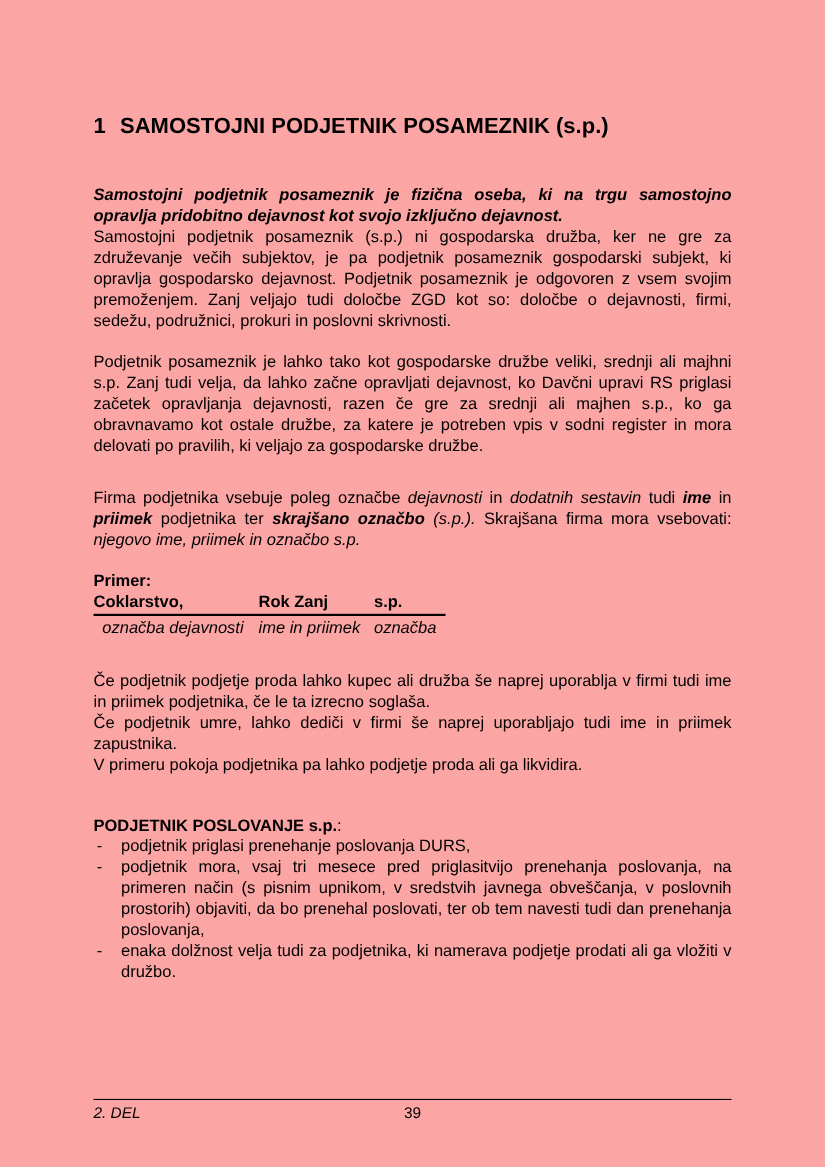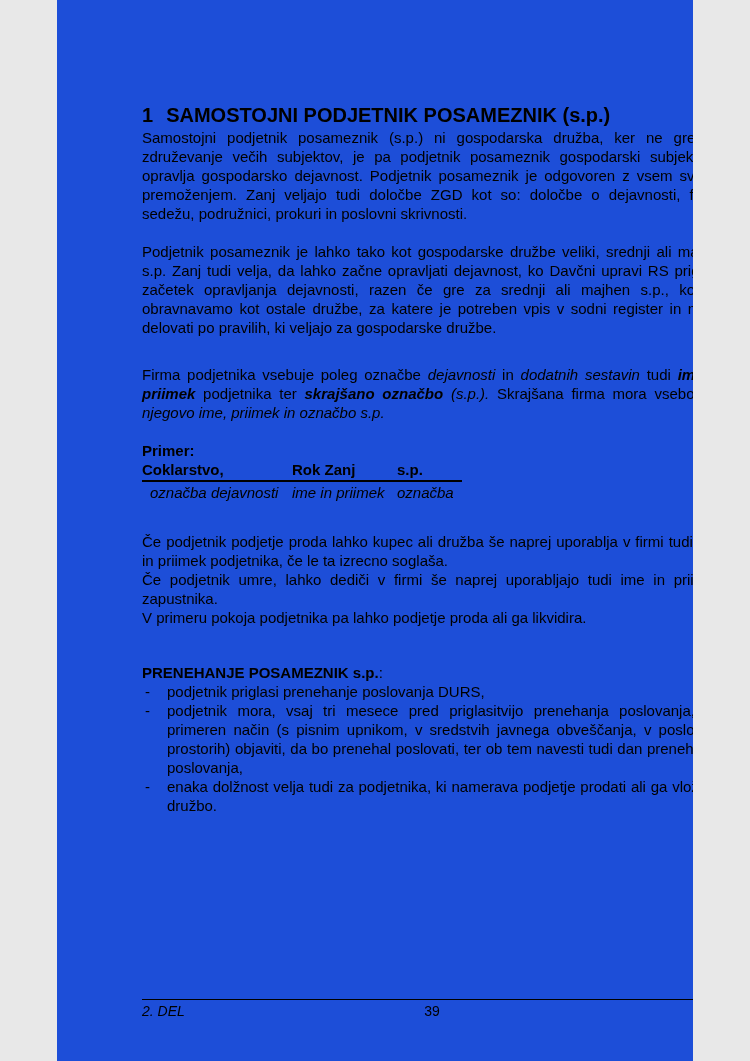--- a/index.html
+++ b/index.html
@@ -1,21 +1,21 @@
 <!DOCTYPE html>
 <html><head>
 <meta charset="utf-8">
 <style>
   html, body { margin: 0; padding: 0; background: #e8e8e8; }
   .page {
     position: relative;
-    width: 636px;
+    width: 750px;
     height: 1061px;
     margin: 0 auto;
-    background: #1d4ed8;
+    background: #fca5a5;
     font-family: "Liberation Sans", "DejaVu Sans", sans-serif;
     color: #000000;
     overflow: hidden;
   }
   .content {
     position: absolute;
     left: 85px;
     top: 0;
     width: 580px;
   }
@@ -77,20 +77,21 @@
   }
 </style>
 </head>
 <body>
 
 <div class="page">
   <div class="content">
 
     <h1 class="doc-title"><span class="num">1</span><span>SAMOSTOJNI PODJETNIK POSAMEZNIK (s.p.)</span></h1>
 
+    <p class="lead">Samostojni podjetnik posameznik je fizična oseba, ki na trgu samostojno opravlja pridobitno dejavnost kot svojo izključno dejavnost.</p>
 
     <p>Samostojni podjetnik posameznik (s.p.) ni gospodarska družba, ker ne gre za združevanje večih subjektov, je pa podjetnik posameznik gospodarski subjekt, ki opravlja gospodarsko dejavnost. Podjetnik posameznik je odgovoren z vsem svojim premoženjem. Zanj veljajo tudi določbe ZGD kot so: določbe o dejavnosti, firmi, sedežu, podružnici, prokuri in poslovni skrivnosti.</p>
 
     <p class="mt-blank">Podjetnik posameznik je lahko tako kot gospodarske družbe veliki, srednji ali majhni s.p. Zanj tudi velja, da lahko začne opravljati dejavnost, ko Davčni upravi RS priglasi začetek opravljanja dejavnosti, razen če gre za srednji ali majhen s.p., ko ga obravnavamo kot ostale družbe, za katere je potreben vpis v sodni register in mora delovati po pravilih, ki veljajo za gospodarske družbe.</p>
 
     <p class="para-firm"><span>Firma podjetnika vsebuje poleg označbe </span><span class="it">dejavnosti</span><span> in </span><span class="it">dodatnih sestavin</span><span> tudi </span><span class="bi">ime</span><span> in </span><span class="bi">priimek</span><span> podjetnika ter </span><span class="bi">skrajšano označbo</span><span class="it"> (s.p.).</span><span>  Skrajšana firma mora vsebovati: </span><span class="it">njegovo ime, priimek in označbo s.p.</span></p>
 
     <div class="primer-block">
       <p class="primer-label">Primer:</p>
       <div class="example">
@@ -107,21 +108,21 @@
       </div>
     </div>
 
 
     <div class="para-sale">
       <p>Če podjetnik podjetje proda lahko kupec ali družba še naprej uporablja v firmi tudi ime in priimek podjetnika, če le ta izrecno soglaša.</p>
       <p>Če podjetnik umre, lahko dediči v firmi še naprej uporabljajo tudi ime in priimek zapustnika.</p>
       <p>V primeru pokoja podjetnika pa lahko podjetje proda ali ga likvidira.</p>
     </div>
 
-    <p class="sec-heading"><span class="b">PRENEHANJE POSAMEZNIK s.p.</span><span>:</span></p>
+    <p class="sec-heading"><span class="b">PODJETNIK POSLOVANJE s.p.</span><span>:</span></p>
 
     <ul class="dash">
       <li><span class="dash-mark">-</span><span>podjetnik priglasi prenehanje poslovanja DURS,</span></li>
       <li><span class="dash-mark">-</span><span>podjetnik mora, vsaj tri mesece pred priglasitvijo prenehanja poslovanja, na primeren način (s pisnim upnikom, v sredstvih javnega obveščanja, v poslovnih prostorih) objaviti, da bo prenehal poslovati, ter ob tem navesti tudi dan prenehanja poslovanja,</span></li>
       <li><span class="dash-mark">-</span><span>enaka dolžnost velja tudi za podjetnika, ki namerava podjetje prodati ali ga vložiti v družbo.</span></li>
     </ul>
 
   </div>
 
   <div class="footer">

